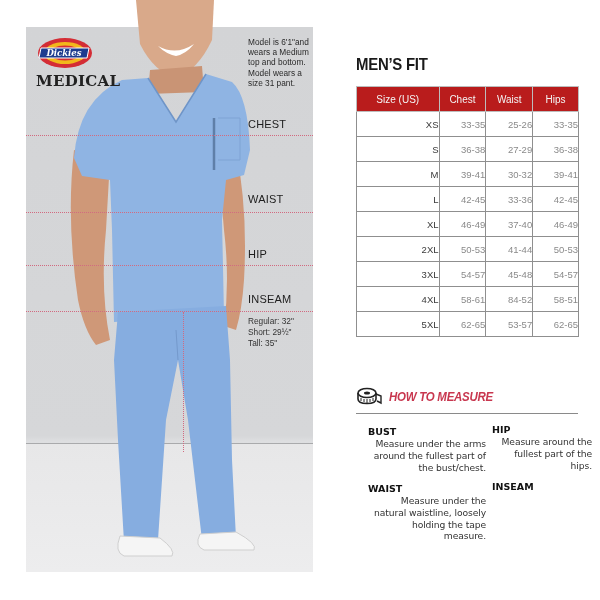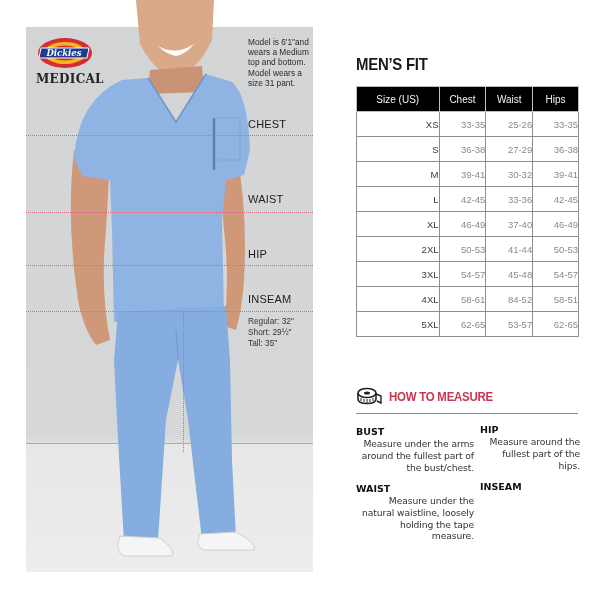--- a/index.html
+++ b/index.html
@@ -13,21 +13,21 @@
       overflow: visible;
     }
     .floor {
       position: absolute; left: 0; top: 416px; width: 287px; height: 129px;
       background: linear-gradient(180deg, #e7e7e8 0%, #ededee 100%);
       border-top: 1px solid #a9aaac;
     }
     .logo { position: absolute; left: 10px; top: 10px; width: 58px; text-align: right; }
     .logo svg { display: block; margin: 0 auto; }
     .logo-text {
-      font-family: "DejaVu Serif", serif; font-weight: bold; font-size: 12px;
+      font-family: "DejaVu Serif", serif; font-weight: bold; font-size: 15px;
       letter-spacing: 0.3px; color: #222; margin-top: 3px;
     }
     .model-note {
       position: absolute; left: 222px; top: 10px; width: 65px;
       font-size: 8.3px; line-height: 10.2px; color: #2a2a2a;
     }
     .guide-label {
       position: absolute; left: 222px; font-size: 11px; color: #1d1d1d; letter-spacing: 0.2px;
     }
     .inseam-sub {
@@ -49,41 +49,41 @@
     .fit-title {
       position: absolute; left: 356px; top: 55px;
       font-family: "Liberation Sans", sans-serif; font-weight: bold; font-size: 17px;
       letter-spacing: -0.3px; color: #1a1a1a; transform: scaleX(0.88); transform-origin: left;
     }
     table.size-table {
       position: absolute; left: 356px; top: 86px; width: 223px;
       border-collapse: collapse; font-size: 9.5px;
     }
     .size-table th {
-      background: #000000; color: #f4f4f4; font-weight: normal; height: 25px;
+      background: #b91c1c; color: #f4f4f4; font-weight: normal; height: 25px;
       border: 1px solid #bdbdbd; font-size: 10px;
     }
     .size-table td {
       height: 25px; text-align: right; color: #8a8a8a; border: 1px solid #8f8f8f;
     }
     .size-table td.size-col { color: #3a3a3a; }
     .size-table col.c1 { width: 83px; }
     .size-table col.c2 { width: 47px; }
     .size-table col.c3 { width: 47px; }
     .size-table col.c4 { width: 46px; }
 
     
-    .htm-header { position: absolute; left: 356px; top: 386px; display: flex; align-items: center; }
+    .htm-header { position: absolute; left: 356px; top: 386px; display: flex; align-items: center; font-style: italic; }
     .htm-header svg { margin-right: 5px; }
     .htm-title {
       font-weight: bold; font-size: 13.5px; color: #c8374f; letter-spacing: -0.3px;
       transform: scaleX(0.85); transform-origin: left; white-space: nowrap;
     }
     .htm-divider { position: absolute; left: 356px; top: 413px; width: 222px; height: 0; border-top: 1px solid #8a8a8a; }
-    .measure-block { position: absolute; width: 118px; }
+    .measure-block { position: absolute; width: 118px; margin-left: 12px; }
     .measure-title { font-family: "DejaVu Sans", sans-serif; font-weight: bold; font-size: 9.5px; color: #111; line-height: 12px; }
     .measure-desc { font-family: "DejaVu Sans", sans-serif; font-size: 9.2px; color: #333; line-height: 11.8px; letter-spacing: -0.1px; text-align: right; }
   </style>
 </head>
 <body>
 
 <div class="photo-panel">
   <div class="floor"></div>
 
   <svg class="figure" viewBox="0 0 287 572" width="287" height="572">

